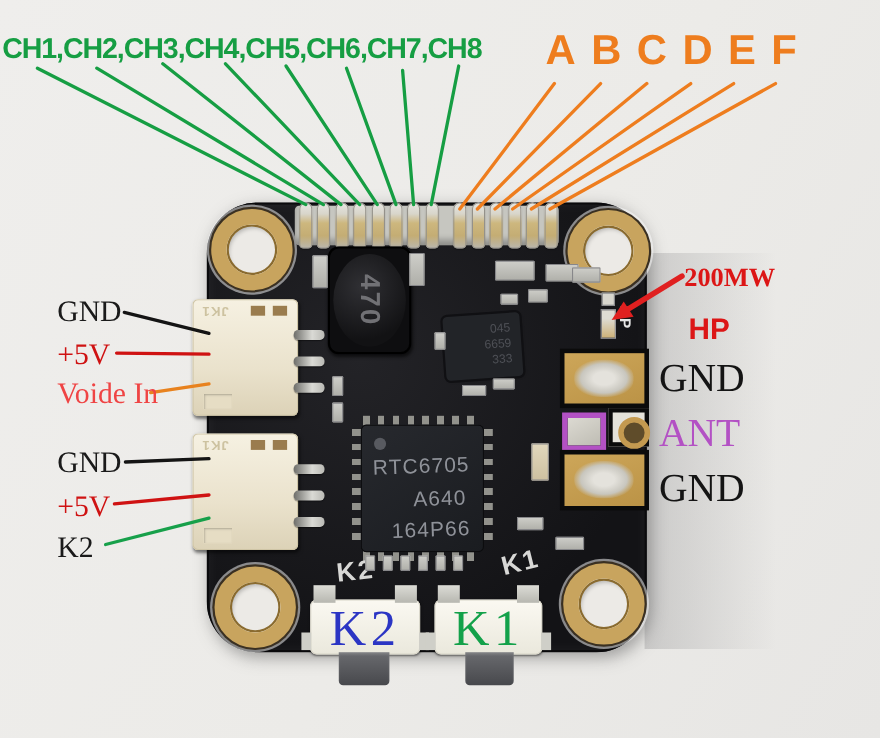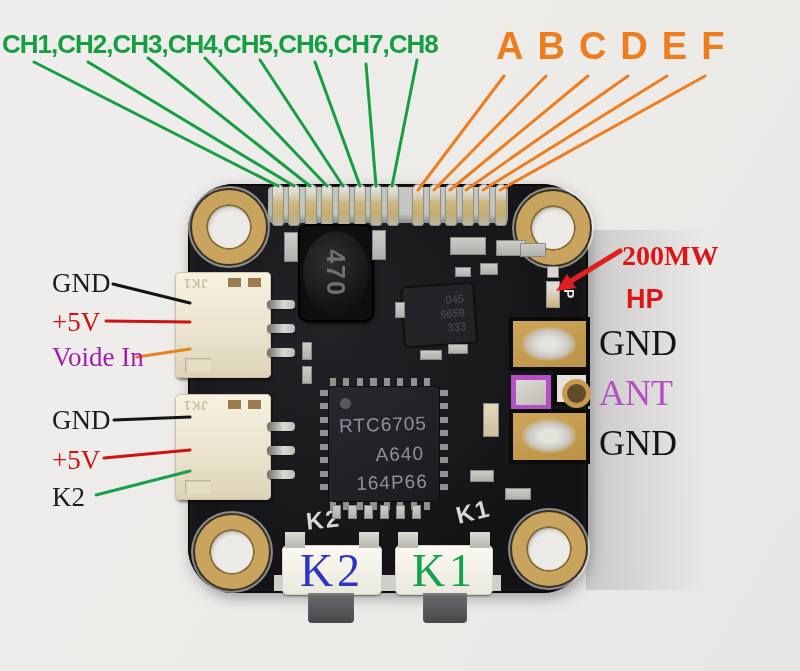--- a/index.html
+++ b/index.html
@@ -12,28 +12,28 @@
     overflow: hidden;
   }
   .abs { position:absolute; }
   .lbl { position:absolute; white-space:nowrap; z-index:6; }
   .serif { font-family:"Liberation Serif", serif; }
 
   
   .channels { left:2px; top:29px; font-size:26px; font-weight:bold; letter-spacing:-1px; color:#169e43; }
   .bands { left:496px; top:25px; display:flex; gap:14px; font-size:38px; font-weight:bold; color:#ee7d1e; }
   .left-lbl { font-size:27px; }
-  .c-black { color:#1a1a1a; } .c-red { color:#cf1212; } .c-orange { color:#a21caf; }
+  .c-black { color:#1a1a1a; } .c-red { color:#cf1212; } .c-orange { color:#ef4444; }
   #gnd1 { left:52px; top:268px; }
   #v5a  { left:52px; top:307px; }
   #vin  { left:52px; top:342px; }
   #gnd2 { left:52px; top:405px; }
   #v5b  { left:52px; top:445px; }
   #k2l  { left:52px; top:482px; }
-  #mw200 { left:622px; top:240px; font-size:28px; font-weight:bold; color:#dc1616; }
+  #mw200 { left:622px; top:240px; font-size:24px; font-weight:bold; color:#dc1616; }
   #hpl   { left:626px; top:284px; font-size:27px; font-weight:bold; color:#dc1616; }
   #rgnd1 { left:599px; top:322px; font-size:36px; color:#141414; }
   #rant  { left:599px; top:372px; font-size:36px; color:#b351c4; }
   #rgnd2 { left:599px; top:422px; font-size:36px; color:#141414; }
 
   
   .shade { left:586px; top:230px; width:150px; height:360px; z-index:0;
     background:linear-gradient(90deg, rgba(130,130,132,.30), rgba(130,130,132,0) 80%); }
   .board { left:188px; top:184px; width:400px; height:409px; border-radius:46px; z-index:1;
     background: radial-gradient(circle at 35% 35%, #232327, #131316 72%);

